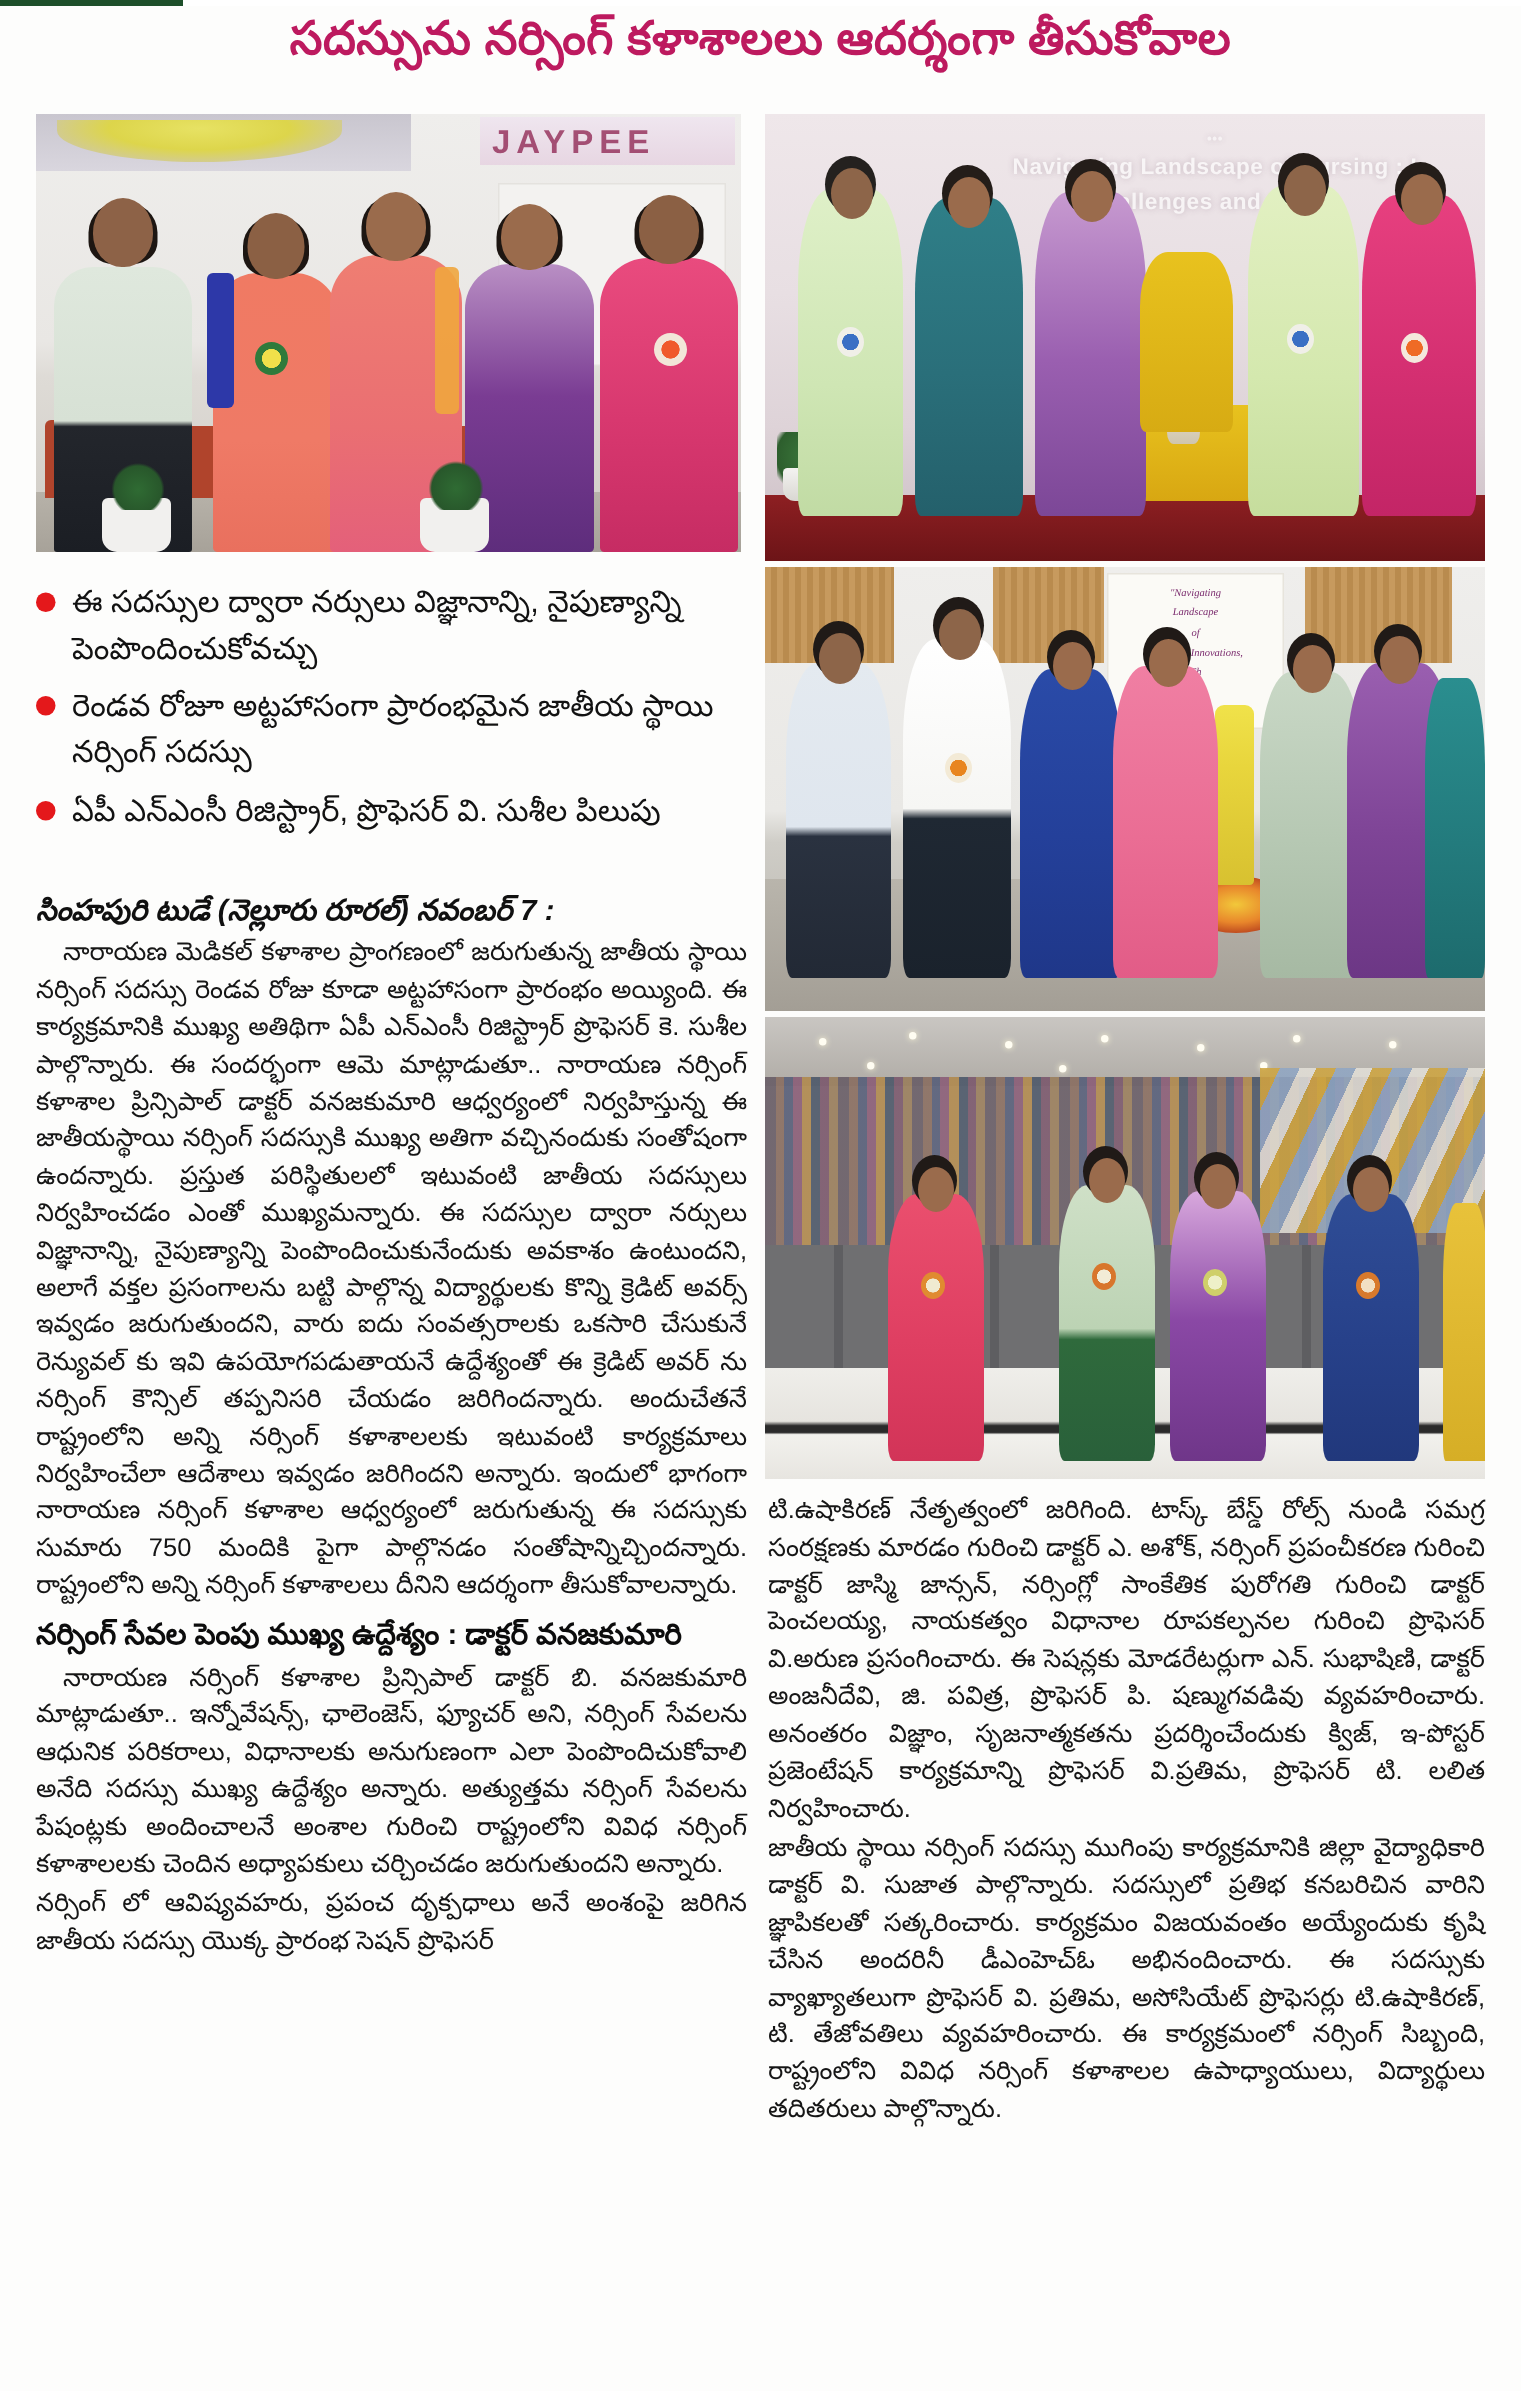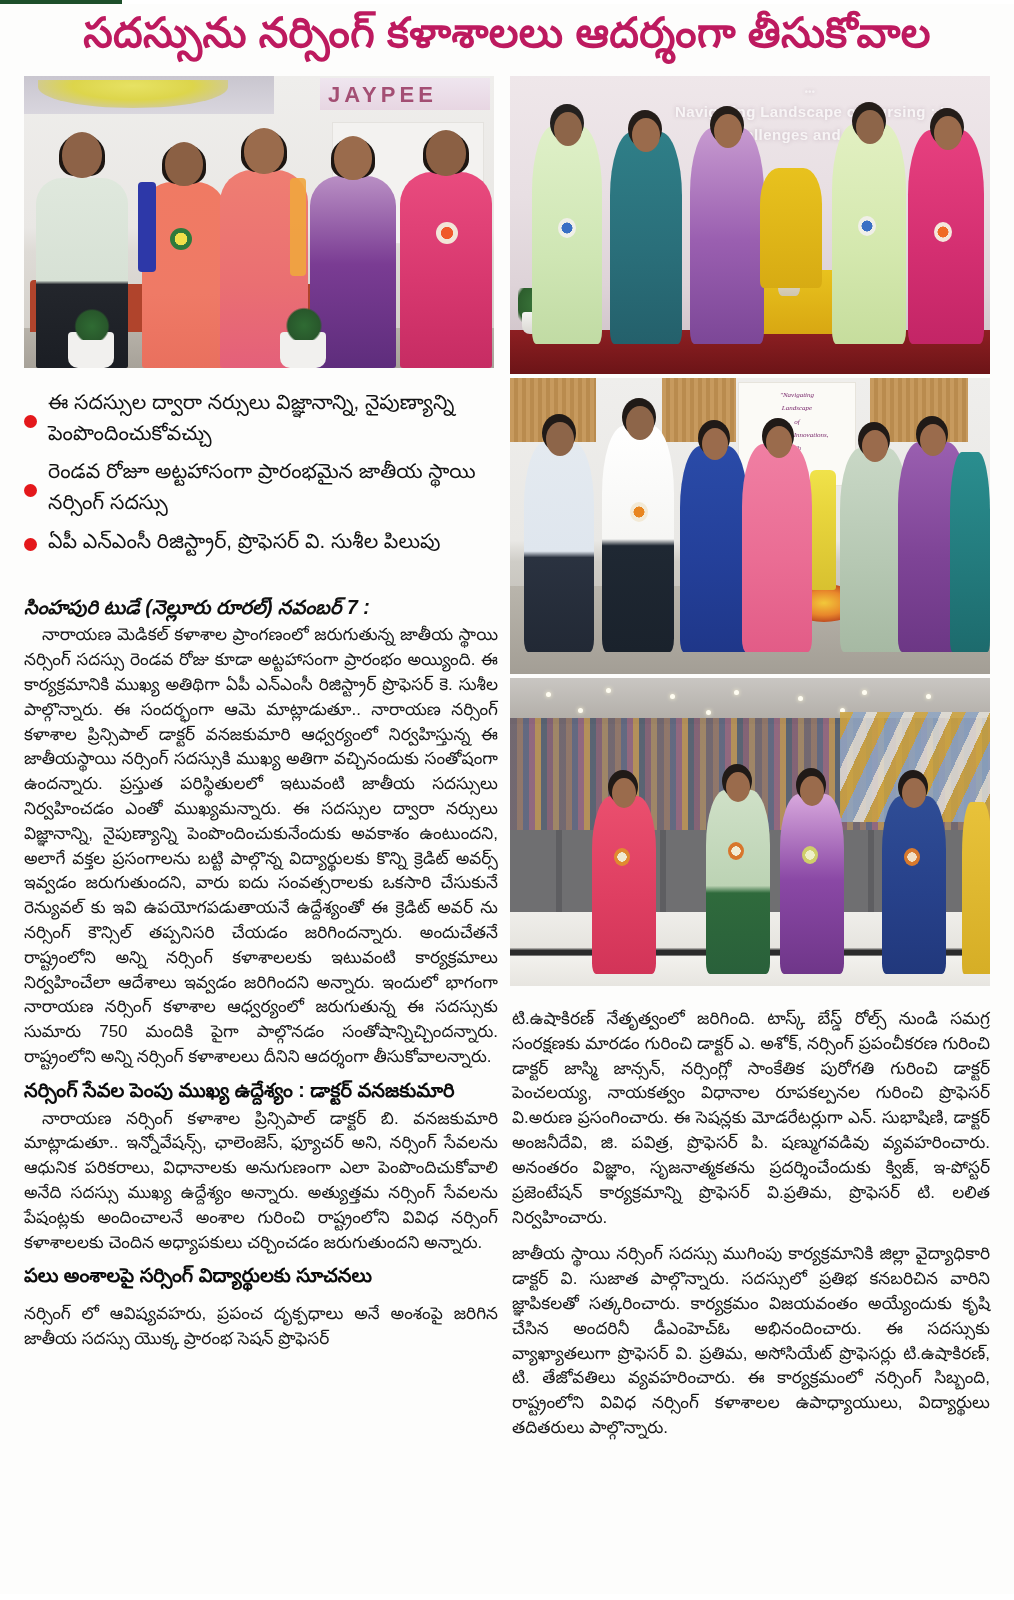--- a/index.html
+++ b/index.html
@@ -22,21 +22,21 @@
   }
 
   
   .headline {
     position: absolute;
     left: 0;
     top: 8px;
     width: 1014px;
     text-align: center;
     color: #bd1a5f;
-    font-size: 42px;
+    font-size: 31px;
     font-weight: 700;
     letter-spacing: 0.3px;
     line-height: 1.18;
     font-family: "Liberation Sans", "DejaVu Sans", sans-serif;
   }
   .rule-top {
     position: absolute;
     left: 0; top: 0; width: 1014px; height: 4px;
     background: linear-gradient(90deg,#1d4f2a 0%, #1d4f2a 12%, #ffffff 12%, #ffffff 100%);
   }
@@ -209,21 +209,21 @@
 
   
   .bullets {
     position: absolute;
     left: 24px;
     top: 386px;
     width: 474px;
   }
   .bullet-row {
     display: flex;
-    align-items: center;
+    align-items: flex-start;
     margin-bottom: 7px;
   }
   .bullet-dot {
     flex: 0 0 auto;
     width: 13px; height: 13px;
     border-radius: 50%;
     background: #e4181b;
     margin-top: 9px;
     margin-right: 11px;
   }
@@ -253,21 +253,21 @@
   }
   p.para {
     margin: 0 0 2px 0;
     font-size: 17px;
     line-height: 1.46;
     text-align: justify;
     text-justify: inter-word;
     text-indent: 18px;
     color: #161616;
   }
-  p.para.no-indent { text-indent: 0; margin-top: 12px; }
+  p.para.no-indent { text-indent: 0; }
   h3.subhead {
     margin: 7px 0 2px 0;
     font-size: 19.5px;
     font-weight: 700;
     line-height: 1.42;
     color: #0c0c0c;
     text-indent: 0;
   }
 
   
@@ -495,21 +495,20 @@
   <div class="col" id="col-left">
 
     <div class="dateline">సింహపురి టుడే (నెల్లూరు రూరల్) నవంబర్ 7 :</div>
 
     <p class="para">నారాయణ మెడికల్ కళాశాల ప్రాంగణంలో జరుగుతున్న జాతీయ స్థాయి నర్సింగ్ సదస్సు రెండవ రోజు కూడా అట్టహాసంగా ప్రారంభం అయ్యింది. ఈ కార్యక్రమానికి ముఖ్య అతిథిగా ఏపీ ఎన్ఎంసీ రిజిస్ట్రార్ ప్రొఫెసర్ కె. సుశీల పాల్గొన్నారు. ఈ సందర్భంగా ఆమె మాట్లాడుతూ.. నారాయణ నర్సింగ్ కళాశాల ప్రిన్సిపాల్ డాక్టర్ వనజకుమారి ఆధ్వర్యంలో నిర్వహిస్తున్న ఈ జాతీయస్థాయి నర్సింగ్ సదస్సుకి ముఖ్య అతిగా వచ్చినందుకు సంతోషంగా ఉందన్నారు. ప్రస్తుత పరిస్థితులలో ఇటువంటి జాతీయ సదస్సులు నిర్వహించడం ఎంతో ముఖ్యమన్నారు. ఈ సదస్సుల ద్వారా నర్సులు విజ్ఞానాన్ని, నైపుణ్యాన్ని పెంపొందించుకునేందుకు అవకాశం ఉంటుందని, అలాగే వక్తల ప్రసంగాలను బట్టి పాల్గొన్న విద్యార్థులకు కొన్ని క్రెడిట్ అవర్స్ ఇవ్వడం జరుగుతుందని, వారు ఐదు సంవత్సరాలకు ఒకసారి చేసుకునే రెన్యువల్ కు ఇవి ఉపయోగపడుతాయనే ఉద్దేశ్యంతో ఈ క్రెడిట్ అవర్ ను నర్సింగ్ కౌన్సిల్ తప్పనిసరి చేయడం జరిగిందన్నారు. అందుచేతనే రాష్ట్రంలోని అన్ని నర్సింగ్ కళాశాలలకు ఇటువంటి కార్యక్రమాలు నిర్వహించేలా ఆదేశాలు ఇవ్వడం జరిగిందని అన్నారు. ఇందులో భాగంగా నారాయణ నర్సింగ్ కళాశాల ఆధ్వర్యంలో జరుగుతున్న ఈ సదస్సుకు సుమారు 750 మందికి పైగా పాల్గొనడం సంతోషాన్నిచ్చిందన్నారు. రాష్ట్రంలోని అన్ని నర్సింగ్ కళాశాలలు దీనిని ఆదర్శంగా తీసుకోవాలన్నారు.</p>
 
     <h3 class="subhead">నర్సింగ్ సేవల పెంపు ముఖ్య ఉద్దేశ్యం : డాక్టర్ వనజకుమారి</h3>
 
     <p class="para">నారాయణ నర్సింగ్ కళాశాల ప్రిన్సిపాల్ డాక్టర్ బి. వనజకుమారి మాట్లాడుతూ.. ఇన్నోవేషన్స్, ఛాలెంజెస్, ఫ్యూచర్ అని, నర్సింగ్ సేవలను ఆధునిక పరికరాలు, విధానాలకు అనుగుణంగా ఎలా పెంపొందిచుకోవాలి అనేది సదస్సు ముఖ్య ఉద్దేశ్యం అన్నారు. అత్యుత్తమ నర్సింగ్ సేవలను పేషంట్లకు అందించాలనే అంశాల గురించి రాష్ట్రంలోని వివిధ నర్సింగ్ కళాశాలలకు చెందిన అధ్యాపకులు చర్చించడం జరుగుతుందని అన్నారు.</p>
 
-    <h3 class="subhead">పలు అంశాలపై సర్సింగ్ విద్యార్థులకు సూచనలు</h3>
 
     <p class="para no-indent">నర్సింగ్ లో ఆవిష్యవహరు, ప్రపంచ దృక్పధాలు అనే అంశంపై జరిగిన జాతీయ సదస్సు యొక్క ప్రారంభ సెషన్ ప్రొఫెసర్</p>
 
   </div>
 
   <div class="col" id="col-right">
 
     <p class="para no-indent">టి.ఉషాకిరణ్ నేతృత్వంలో జరిగింది. టాస్క్ బేస్డ్ రోల్స్ నుండి సమగ్ర సంరక్షణకు మారడం గురించి డాక్టర్ ఎ. అశోక్, నర్సింగ్ ప్రపంచీకరణ గురించి డాక్టర్ జాస్మి జాన్సన్, నర్సింగ్లో సాంకేతిక పురోగతి గురించి డాక్టర్ పెంచలయ్య, నాయకత్వం విధానాల రూపకల్పనల గురించి ప్రొఫెసర్ వి.అరుణ ప్రసంగించారు. ఈ సెషన్లకు మోడరేటర్లుగా ఎన్. సుభాషిణి, డాక్టర్ అంజనీదేవి, జి. పవిత్ర, ప్రొఫెసర్ పి. షణ్ముగవడివు వ్యవహరించారు. అనంతరం విజ్ఞాం, సృజనాత్మకతను ప్రదర్శించేందుకు క్విజ్, ఇ-పోస్టర్ ప్రజెంటేషన్ కార్యక్రమాన్ని ప్రొఫెసర్ వి.ప్రతిమ, ప్రొఫెసర్ టి. లలిత నిర్వహించారు.</p>
 
 

